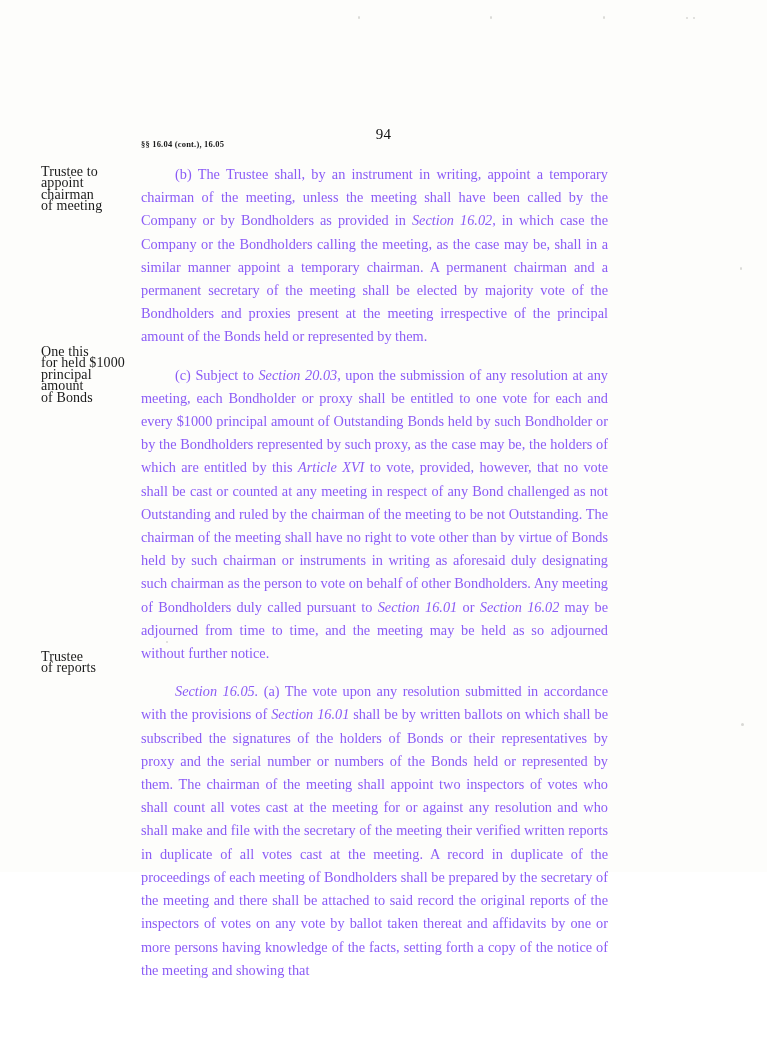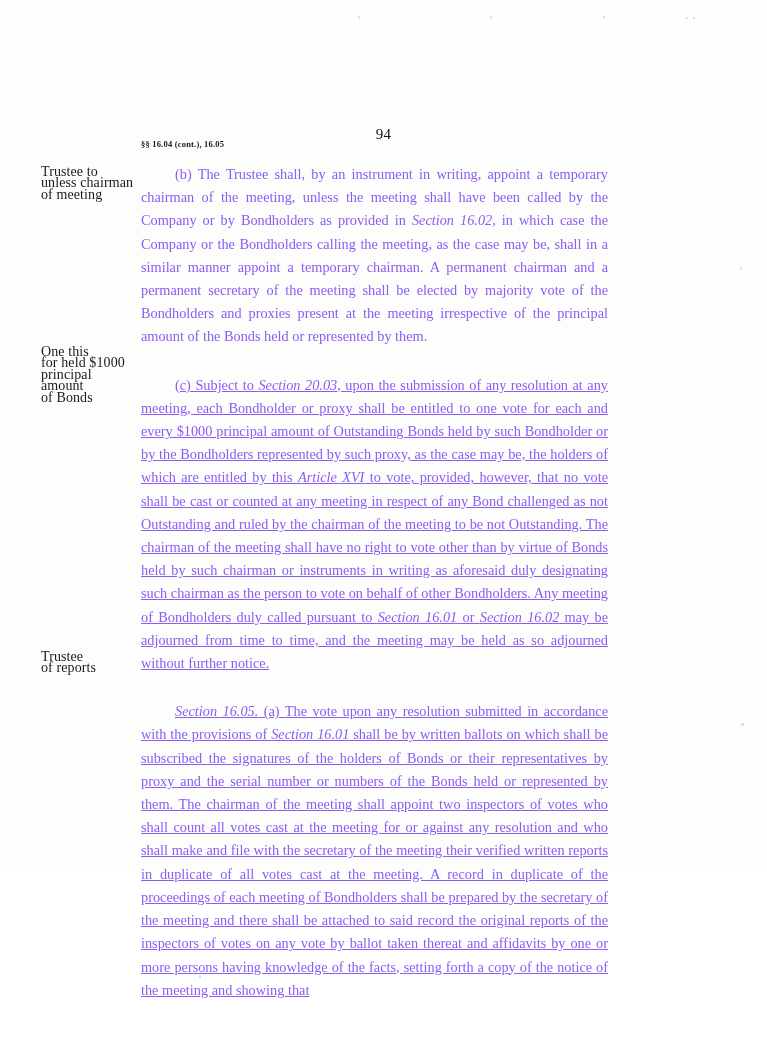--- a/index.html
+++ b/index.html
@@ -62,22 +62,21 @@
 
   p.para {
     margin: 0 0 0 0;
     font-size: 14.3px;
     line-height: 23.2px;
     text-align: justify;
     text-indent: 34px;
     color: #8b5cf6;
   }
   p.para + p.para {
-    margin-top: 25px;
-    text-decoration: underline;
+    margin-top: 15px;
   }
   .it {
     font-style: italic;
   }
 
   .marginal {
     position: absolute;
     left: 41px;
     width: 96px;
     font-size: 14px;
@@ -104,21 +103,21 @@
   <div class="speck" style="top:901px;left:220px;width:2px;height:3px;"></div>
   <div class="speck" style="top:975px;left:199px;width:2px;height:3px;"></div>
   <div class="speck" style="top:641px;left:166px;width:2px;height:2px;"></div>
 
   <div class="page-number">94</div>
 
   <div class="running-head">§§ 16.04 (cont.), 16.05</div>
 
   <div class="marginal m1">
     <span>Trustee to</span><br>
-    <span>unless chairman</span><br>
+    <span>appoint chairman</span><br>
     <span>of meeting</span>
   </div>
 
   <div class="marginal m2">
     <span>One this</span><br>
     <span>for held $1000</span><br>
     <span>principal amount</span><br>
     <span>of Bonds</span>
   </div>
 

